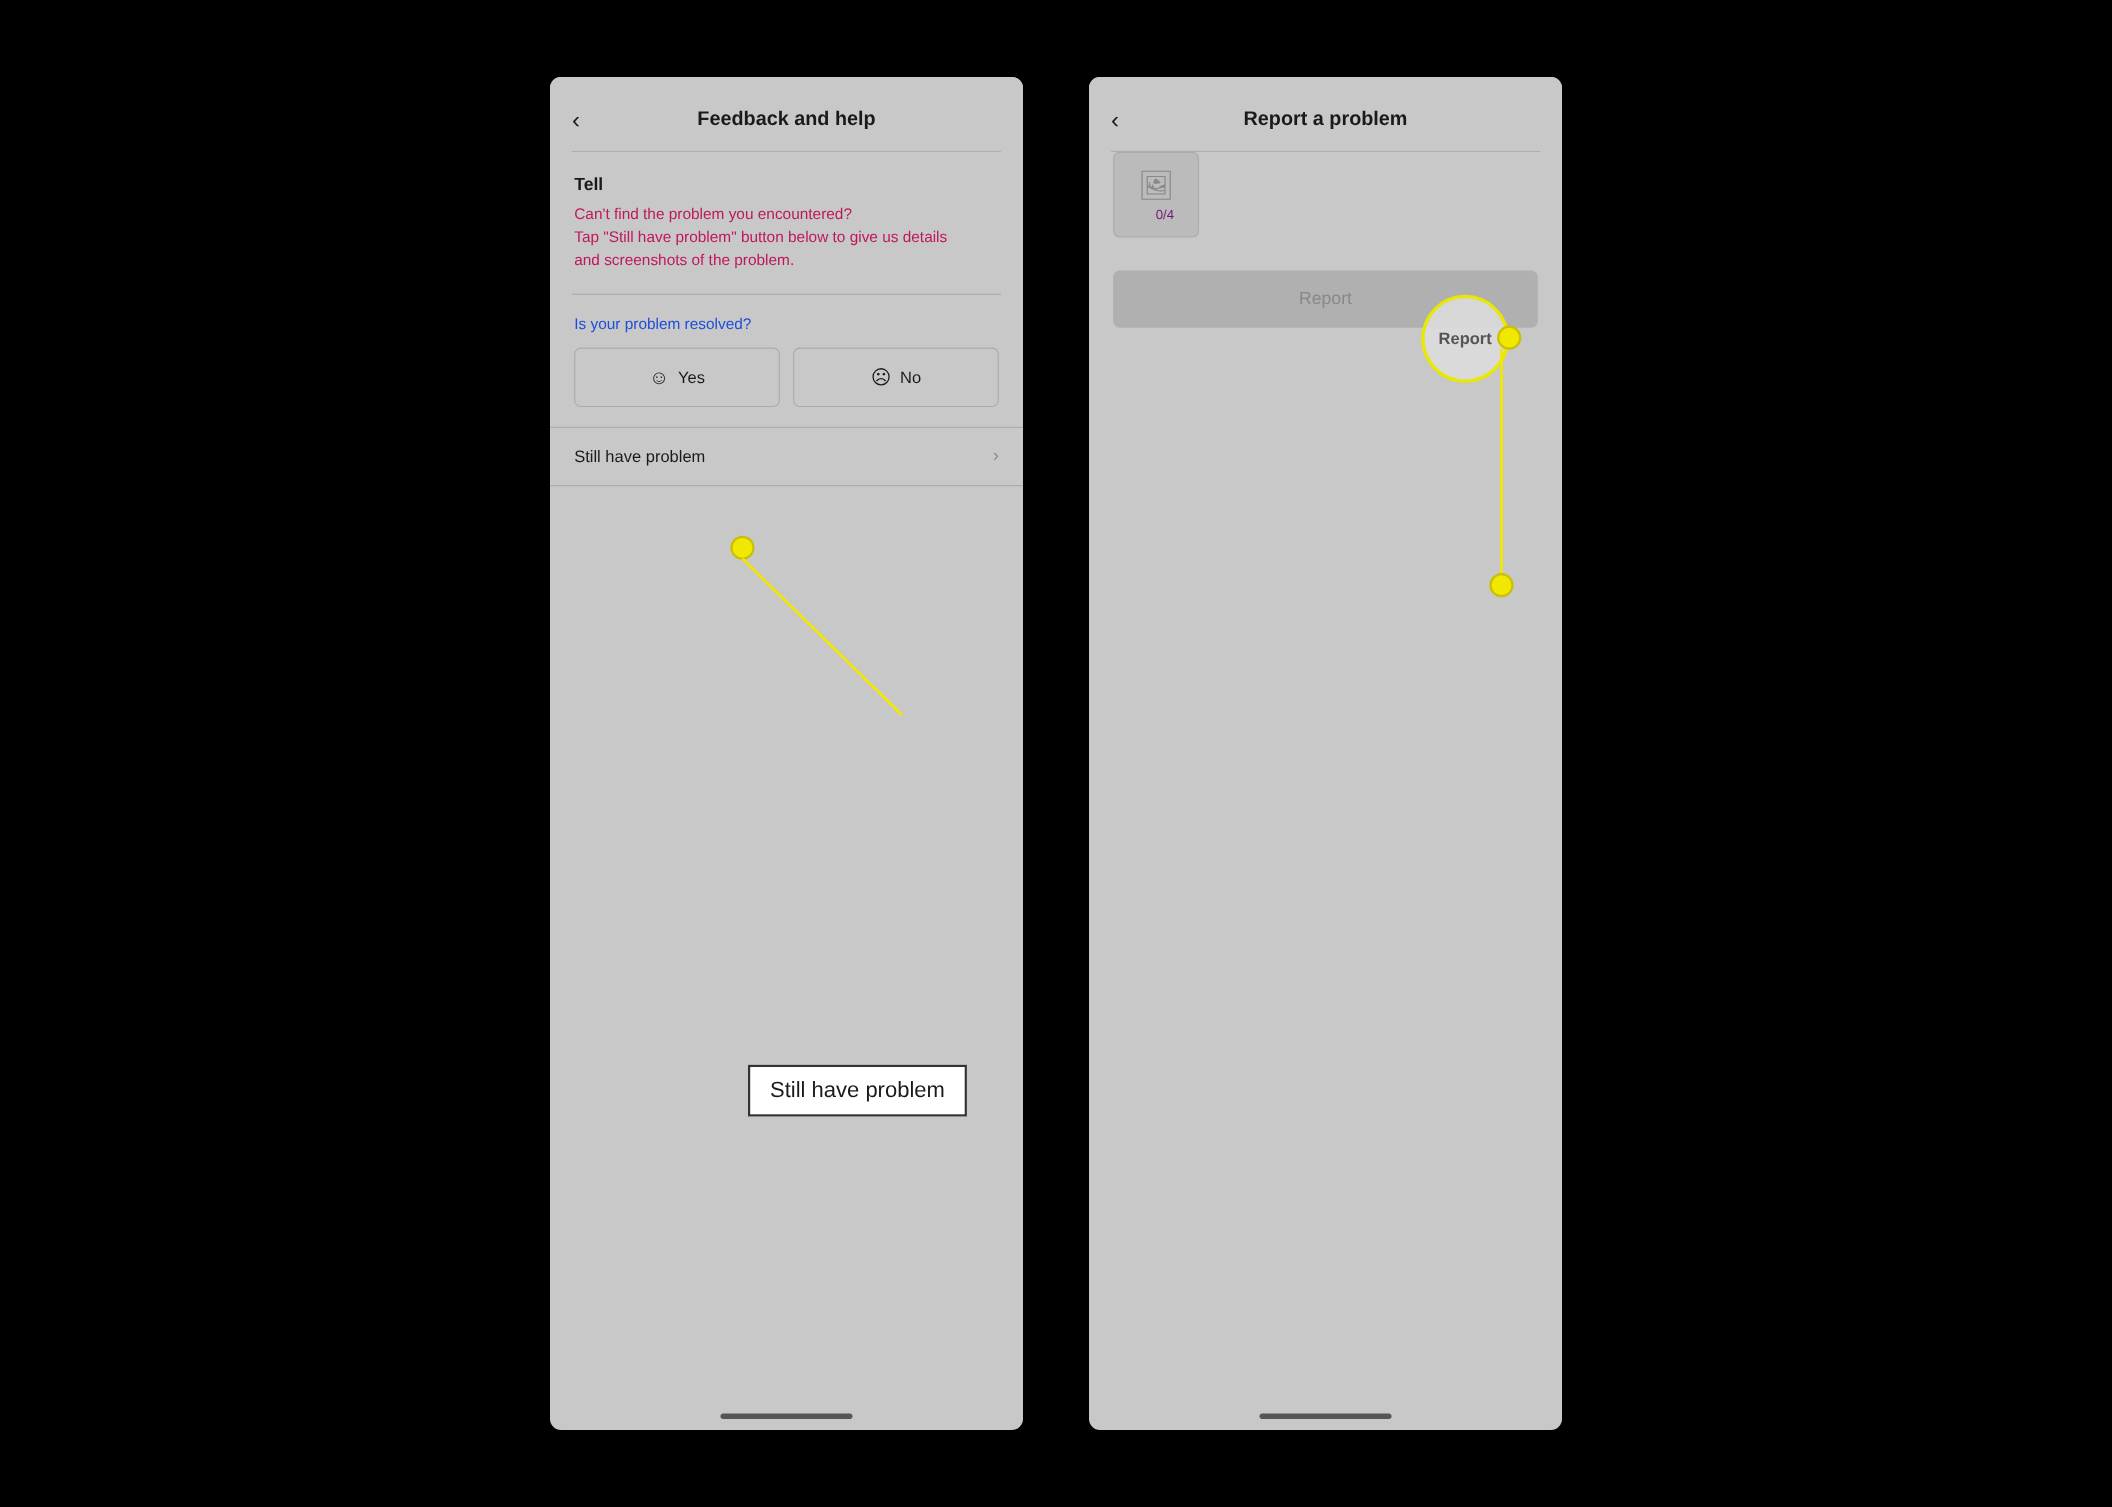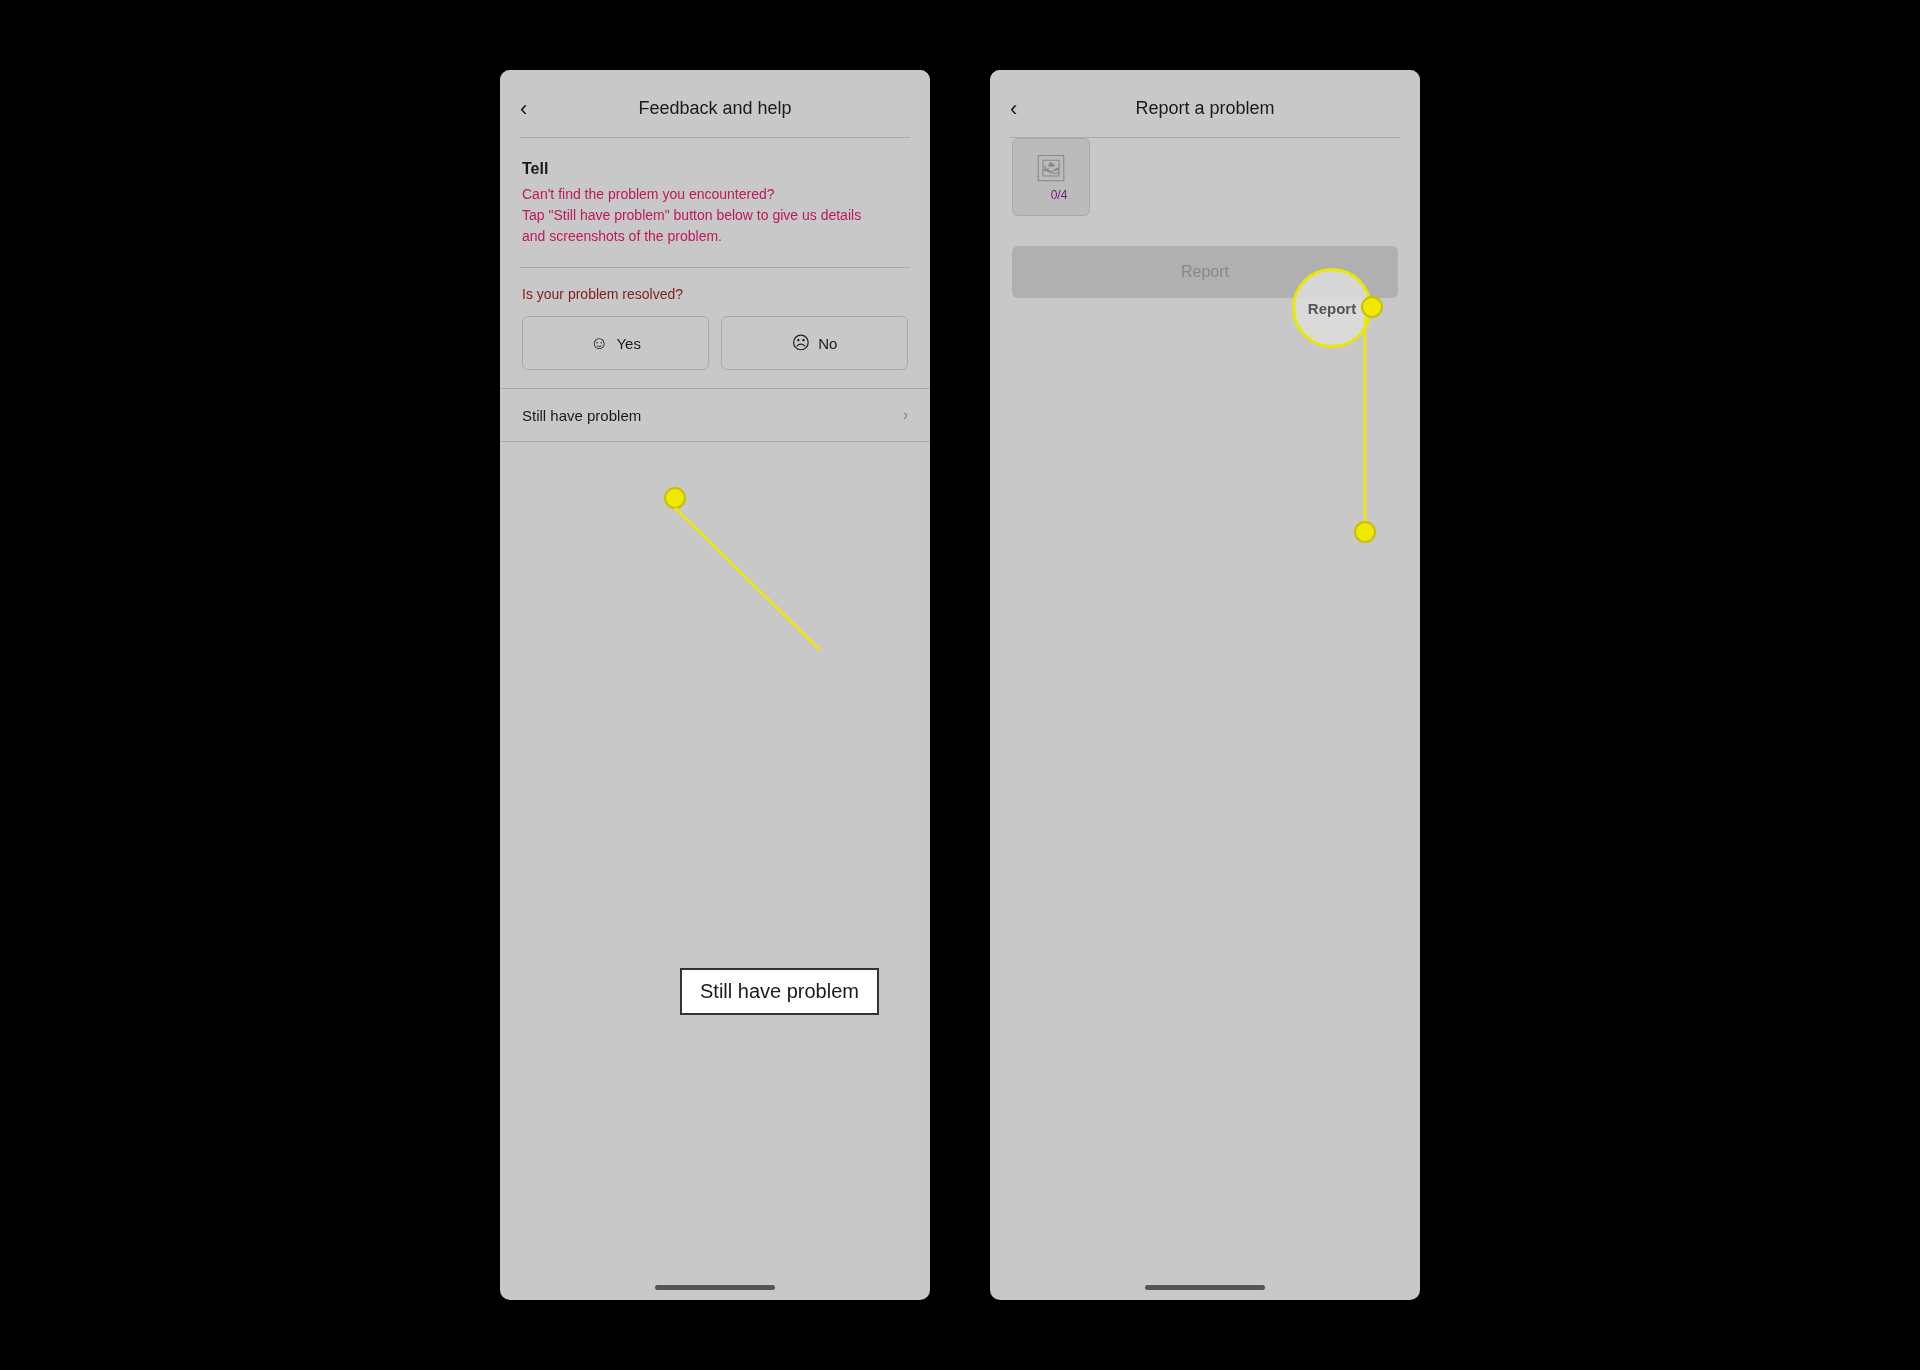--- a/index.html
+++ b/index.html
@@ -47,21 +47,21 @@
       position: absolute;
       left: 20px;
       font-size: 22px;
       color: #1a1a1a;
       cursor: pointer;
       font-weight: 300;
     }
 
     .screen-title {
       font-size: 18px;
-      font-weight: 400;
+      font-weight: 700;
       color: #1a1a1a;
       text-align: right;
     }
 
     .divider {
       height: 1px;
       background: #aaa;
       margin: 0 20px;
     }
 
@@ -75,21 +75,21 @@
 
     .section-desc {
       font-size: 14px;
       color: #be185d;
       padding: 0 22px 20px;
       line-height: 1.5;
     }
 
     .resolved-label {
       font-size: 14px;
-      color: #7f1d1d;
+      color: #1d4ed8;
       padding: 18px 22px 14px;
     }
 
     .yes-no-row {
       display: flex;
       gap: 12px;
       padding: 0 22px 18px;
     }
 
     .yn-btn {

